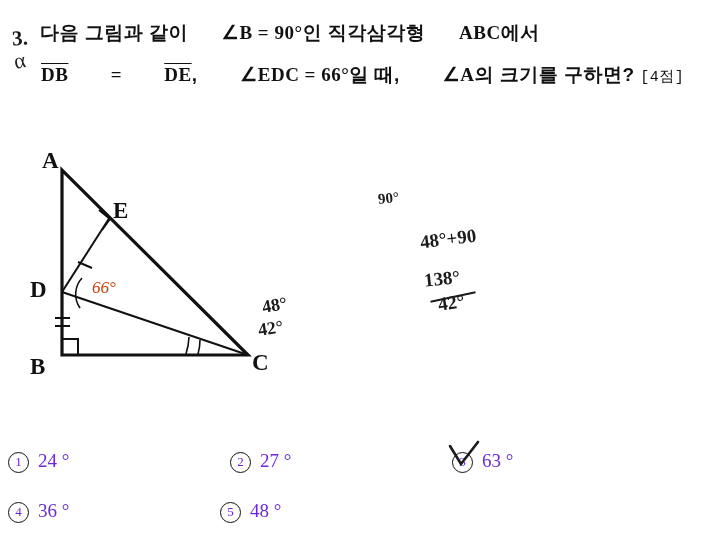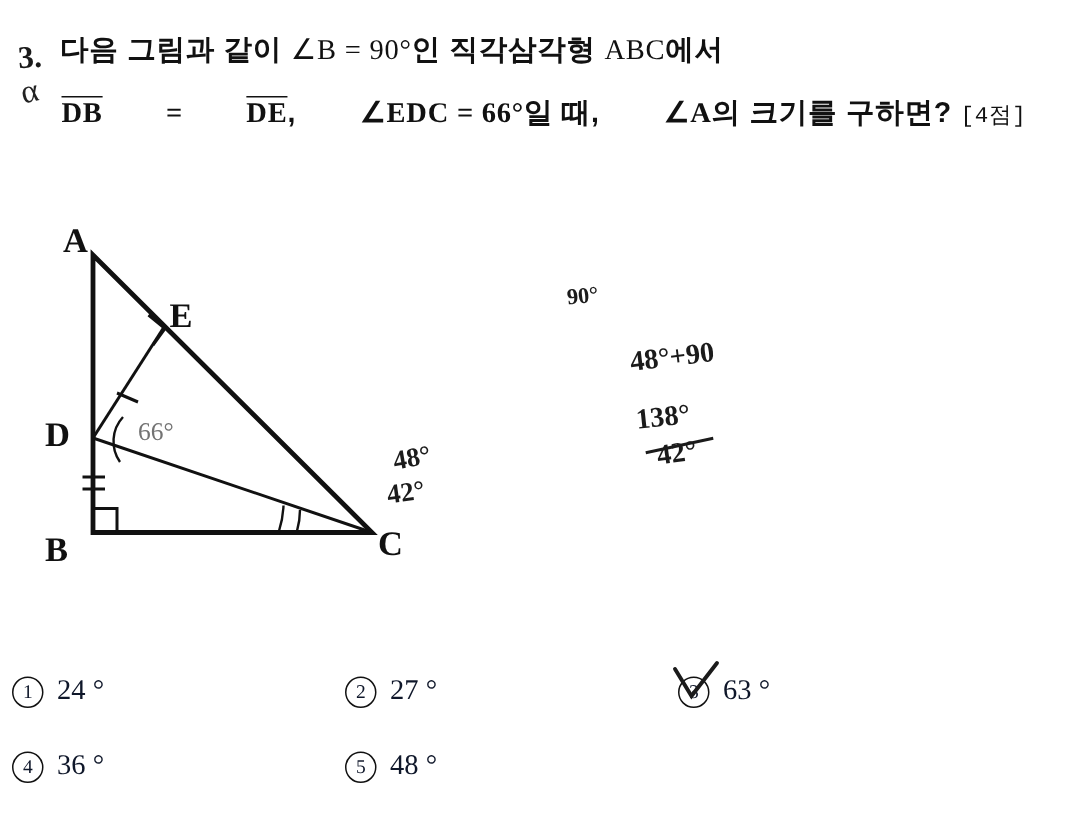--- a/index.html
+++ b/index.html
@@ -19,21 +19,21 @@
     font-family:"Liberation Serif", serif;
     font-size:21px;font-weight:bold;
     color:#1a1a1a;
     transform:rotate(-4deg);
   }
   .qline1{
     position:absolute;left:40px;top:20px;
     font-size:19px;font-weight:bold;letter-spacing:.5px;
     white-space:nowrap;
   }
-  .qline1 .math{font-family:"Liberation Serif", serif;font-weight:normal;}
+  .qline1 .math{font-family:"Liberation Serif", serif;font-weight:bold;margin-left:28px;}
   .qline2{
     position:absolute;left:4px;top:62px;
     font-size:19px;font-weight:bold;letter-spacing:.5px;
     white-space:nowrap;
   }
   .qline2 .math{font-family:"Liberation Serif", serif;font-weight:bold;margin-left:37px;}
   .ovl{ text-decoration:overline; }
   .pts{font-size:15px;font-weight:normal;font-family:Liberation Mono, monospace;}
 
   
@@ -47,21 +47,21 @@
   
   .figure{position:absolute;left:0px;top:140px;width:320px;height:250px;}
   .fig-label{
     position:absolute;
     font-family:"Liberation Serif", serif;
     font-size:23px;font-weight:bold;color:#111;
   }
   .angle-text{
     position:absolute;
     font-family:"Liberation Serif", serif;
-    font-size:17px;color:#737373;
+    font-size:17px;color:#c2410c;font-style:italic;
   }
 
   
   .hand{
     position:absolute;
     font-family:"Liberation Serif", serif;
     color:#1b1b1b;
     font-weight:bold;
   }
   .h-48a{left:262px;top:295px;font-size:18px;transform:rotate(-10deg);}
@@ -72,21 +72,21 @@
   .h-42b{left:438px;top:292px;font-size:19px;transform:rotate(-8deg);}
   .h-strike{
     position:absolute;left:430px;top:296px;width:46px;height:2px;
     background:#1b1b1b;transform:rotate(-12deg);
   }
 
   
   .choice{
     position:absolute;
     font-family:"Liberation Serif", serif;
-    font-size:19px;color:#0f172a;
+    font-size:19px;color:#6d28d9;
     white-space:nowrap;
   }
   .circ{
     display:inline-block;
     width:19px;height:19px;line-height:17px;
     border:1.6px solid #111;border-radius:50%;
     text-align:center;font-size:13px;
     margin-right:9px;vertical-align:1px;
   }
   .choice-marked .circ{border-color:#111;}
@@ -157,21 +157,21 @@
   </div>
   <div class="choice" style="left:230px;top:450px;">
     <span class="circ">2</span><span>27 °</span>
   </div>
   <div class="choice choice-marked" style="left:452px;top:450px;">
     <span class="circ">3</span><span>63 °</span>
   </div>
   <div class="choice" style="left:8px;top:500px;">
     <span class="circ">4</span><span>36 °</span>
   </div>
-  <div class="choice" style="left:230px;top:500px;">
+  <div class="choice" style="left:220px;top:500px;">
     <span class="circ">5</span><span>48 °</span>
   </div>
 
   <svg class="check" viewBox="0 0 34 34">
     <path d="M2,6 L13,24 L30,2" fill="none" stroke="#1b1b1b" stroke-width="2.6" stroke-linecap="round"></path>
   </svg>
 
 </div>
 
 </body></html>

